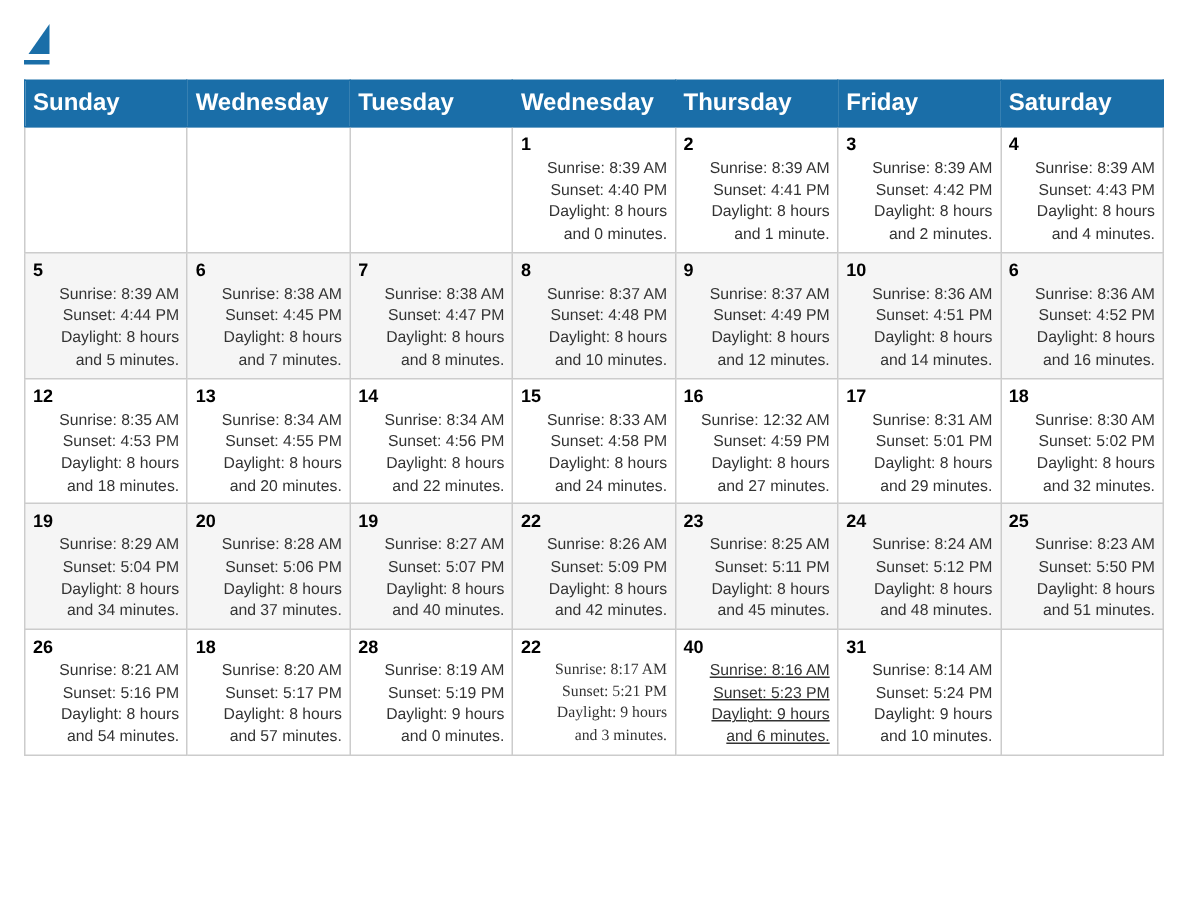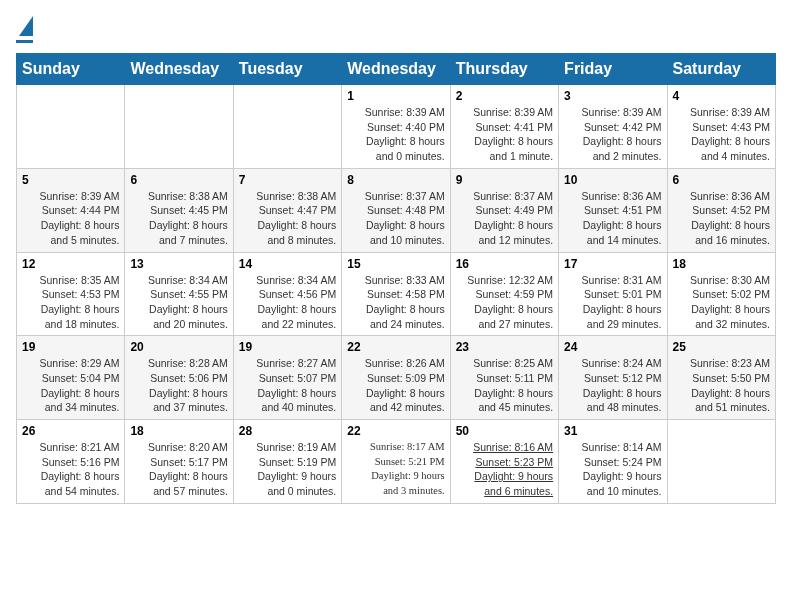--- a/index.html
+++ b/index.html
@@ -344,21 +344,21 @@
 and 0 minutes.</div>
         </td>
         <td>
           <div class="day-num">22</div>
           <div class="day-info" style="white-space: pre-line; font-family: Liberation Serif, serif;">Sunrise: 8:17 AM
 Sunset: 5:21 PM
 Daylight: 9 hours
 and 3 minutes.</div>
         </td>
         <td>
-          <div class="day-num">50</div>
+          <div class="day-num">40</div>
           <div class="day-info" style="white-space: pre-line; text-decoration: underline;">Sunrise: 8:16 AM
 Sunset: 5:23 PM
 Daylight: 9 hours
 and 6 minutes.</div>
         </td>
         <td>
           <div class="day-num">31</div>
           <div class="day-info" style="white-space: pre-line;">Sunrise: 8:14 AM
 Sunset: 5:24 PM
 Daylight: 9 hours

